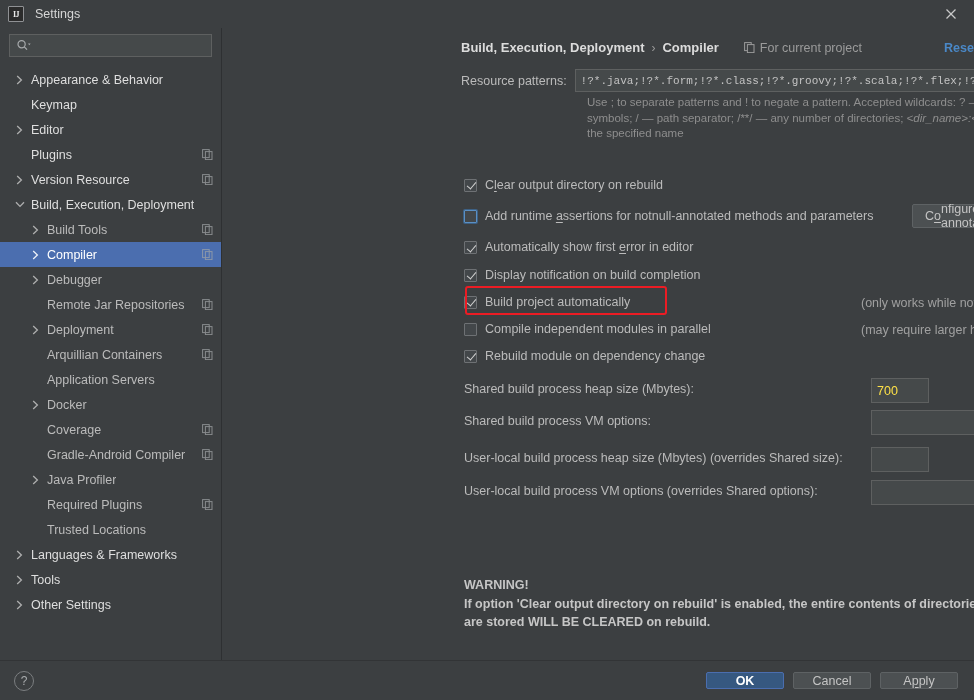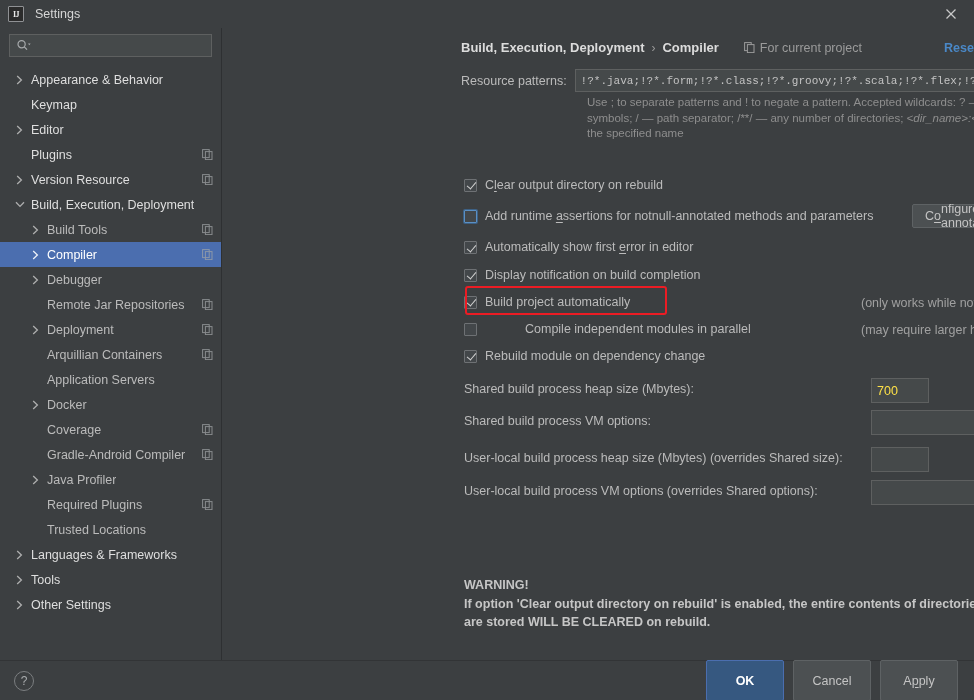--- a/index.html
+++ b/index.html
@@ -364,21 +364,21 @@
     justify-content: center;
     box-sizing: border-box;
   }
   .footer-actions {
     margin-left: auto;
     display: flex;
     gap: 9px;
   }
   .fbtn {
     min-width: 78px;
-    height: 41px;
+    height: 17px;
     border-radius: 2px;
     font-size: 12.5px;
     display: flex;
     align-items: center;
     justify-content: center;
     box-sizing: border-box;
     border: 1px solid #5e6264;
     background: #4c5052;
     color: #c4c4c4;
   }
@@ -665,21 +665,21 @@
           </div>
           <div class="cb-row" style="top: 240px;">
             <span class="cbox checked"></span>
             <span class="cb-label"><span>Display notification on build completion</span></span>
           </div>
           <div class="cb-row" style="top: 267px;">
             <span class="cbox checked"></span>
             <span class="cb-label"><span>Build project automatically</span></span>
           </div>
           <div class="side-note" style="top: 268px; left: 400px;">(only works while not running / debugging)</div>
-          <div class="cb-row" style="top: 294px; gap: 40px;">
+          <div class="cb-row" style="top: 294px;">
             <span class="cbox"></span>
             <span class="cb-label"><span>Compile independent modules in parallel</span></span>
           </div>
           <div class="side-note" style="top: 295px; left: 400px;">(may require larger heap size)</div>
           <div class="cb-row" style="top: 321px;">
             <span class="cbox checked"></span>
             <span class="cb-label"><span>Rebuild module on dependency change</span></span>
           </div>
         </div>
 

